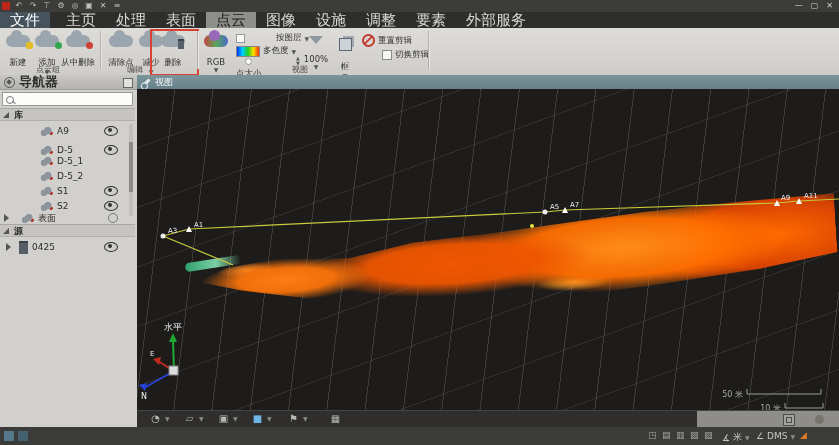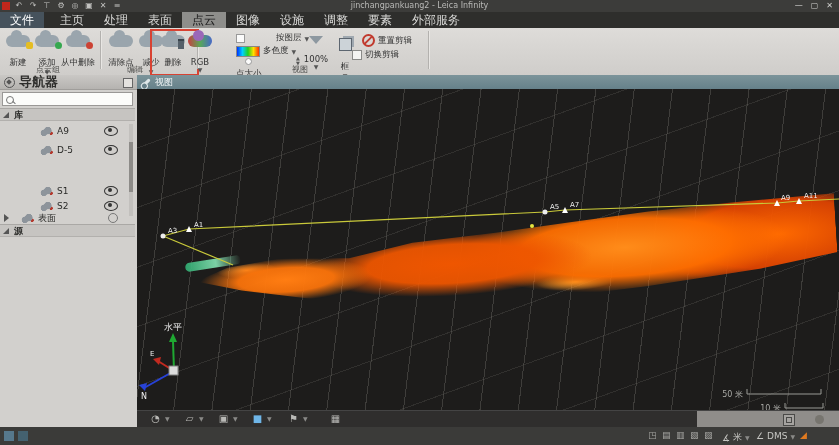--- a/index.html
+++ b/index.html
@@ -9,21 +9,21 @@
   
   #titlebar{position:absolute;left:0;top:0;width:839px;height:12px;background:#3c3c3a;}
   .qbar{position:absolute;left:2px;top:0;height:12px;display:flex;align-items:center;gap:4px;}
   .qico{font-size:8px;line-height:10px;color:#c2c2c0;width:10px;text-align:center;}
   .applogo{width:8px;height:8px;background:#c0271c;}
   #wtitle{position:absolute;left:0;top:1px;width:100%;text-align:center;font-size:8px;color:#b9b9b7;}
   .wctl{position:absolute;top:0;height:12px;display:flex;gap:8px;right:6px;}
   .wctl span{font-size:8px;color:#cfcfcd;line-height:12px;}
   
   #tabrow{position:absolute;left:0;top:12px;width:839px;height:16px;background:#2e2e2c;display:flex;align-items:stretch;}
-  .tab{padding:0 10px;font-size:12px;line-height:16px;color:#d8d8d6;cursor:default;}
+  .tab{padding:0 10px;font-size:15px;line-height:16px;color:#d8d8d6;cursor:default;}
   .tab.file{background:#46525c;color:#fff;margin-right:6px;}
   .tab.active{background:#8e8e8b;color:#1c1c1c;}
   
   #ribbon{position:absolute;left:0;top:28px;width:839px;height:47px;
           background:linear-gradient(#dedcd9,#cfcdca);border-bottom:1px solid #a7a5a2;}
   .rdiv{position:absolute;top:3px;width:1px;height:38px;background:#b3b1ae;box-shadow:1px 0 0 #e8e6e3;}
   .glabel{position:absolute;top:36px;font-size:8px;color:#4a4a48;text-align:center;}
   .rbtn{position:absolute;top:2px;text-align:center;font-size:8.5px;color:#333;}
   .rbtn .lab{display:block;margin-top:8px;}
   .car{font-size:6px;color:#555;display:block;line-height:5px;}
@@ -135,21 +135,20 @@
       <span class="applogo"></span>
       <span class="qico">↶</span>
       <span class="qico">↷</span>
       <span class="qico">⊤</span>
       <span class="qico">⚙</span>
       <span class="qico">◎</span>
       <span class="qico">▣</span>
       <span class="qico">✕</span>
       <span class="qico">≡</span>
     </div>
-    <div id="wtitle">jinchangpankuang2 - Leica Infinity</div>
     <div class="wctl">
       <span>—</span>
       <span>▢</span>
       <span>✕</span>
     </div>
   </div>
 
   <div id="tabrow">
     <div class="tab file">文件</div>
     <div class="tab">主页</div>
@@ -191,21 +190,21 @@
       <span class="car">▼</span>
     </div>
     <div class="rbtn" style="left:156px;width:34px;">
       <span class="cloudico"><span class="trash"></span></span>
       <span class="lab">删除</span>
     </div>
     <div class="glabel" style="left:100px;width:70px;">编辑</div>
     <div class="hlbox"></div>
     <div class="rdiv" style="left:197px;"></div>
 
-    <div class="rbtn" style="left:185px;width:30px;text-align:center;">
+    <div class="rbtn" style="left:201px;width:30px;text-align:center;">
       <span class="cloudico rgb"></span>
       <span class="lab">RGB</span>
       <span class="car">▼</span>
     </div>
     <div class="optrow" style="left:236px;top:4px;">
       <span class="wchip"></span>
       <span style="margin-left:28px;">按图层</span>
       <span class="car">▼</span>
     </div>
     <div class="optrow" style="left:236px;top:17px;">
@@ -225,21 +224,21 @@
     </div>
     <div class="rbtn" style="left:334px;width:22px;">
       <span class="cube3d"></span>
       <span class="lab">框</span>
       <span class="car">▼</span>
     </div>
     <div class="optrow" style="left:362px;top:6px;">
       <span class="noico"></span>
       <span>重置剪辑</span>
     </div>
-    <div class="optrow" style="left:352px;top:21px;">
+    <div class="optrow" style="left:382px;top:21px;">
       <span class="cbx"></span>
       <span>切换剪辑</span>
     </div>
     <div class="glabel" style="left:260px;width:80px;">视图</div>
     <div class="rdiv" style="left:428px;"></div>
   </div>
 
   <div id="navpanel">
     <div id="navhead">
       <span class="navico"></span>
@@ -259,20 +258,28 @@
     <div class="trow" style="top:49px;">
       <span class="pcico"></span>
       <span class="nm">A9</span>
       <span class="eye"></span>
       </div>
     <div class="trow" style="top:68px;">
       <span class="pcico"></span>
       <span class="nm">D-5</span>
       <span class="eye"></span>
       </div>
+    <div class="trow" style="top:79px;">
+      <span class="pcico"></span>
+      <span class="nm">D-5_1</span>
+      </div>
+    <div class="trow" style="top:94px;">
+      <span class="pcico"></span>
+      <span class="nm">D-5_2</span>
+      </div>
     <div class="trow" style="top:109px;">
       <span class="pcico"></span>
       <span class="nm">S1</span>
       <span class="eye"></span>
       </div>
     <div class="trow" style="top:124px;">
       <span class="pcico"></span>
       <span class="nm">S2</span>
       <span class="eye"></span>
       </div>
@@ -284,20 +291,26 @@
       <span class="arr col" style="position:static;margin-left:4px;"></span>
       <span class="pcico" style="margin-left:12px;"></span>
       <span class="nm">表面</span>
       <span class="spinner"></span>
       </div>
 
     <div class="sechead" style="top:149px;">
       <span class="arr"></span>
       <span>源</span>
     </div>
+    <div class="trow" style="top:165px;">
+      <span class="arr col" style="position:static;margin-left:6px;"></span>
+      <span class="fileico" style="margin-left:8px;"></span>
+      <span class="nm">0425</span>
+      <span class="eye"></span>
+      </div>
 
   </div>
 
   <div id="vphead">
     <span class="wrench"></span>
     <span class="t">视图</span>
   </div>
 
   <div id="canvas">
     <div id="grid"></div>

